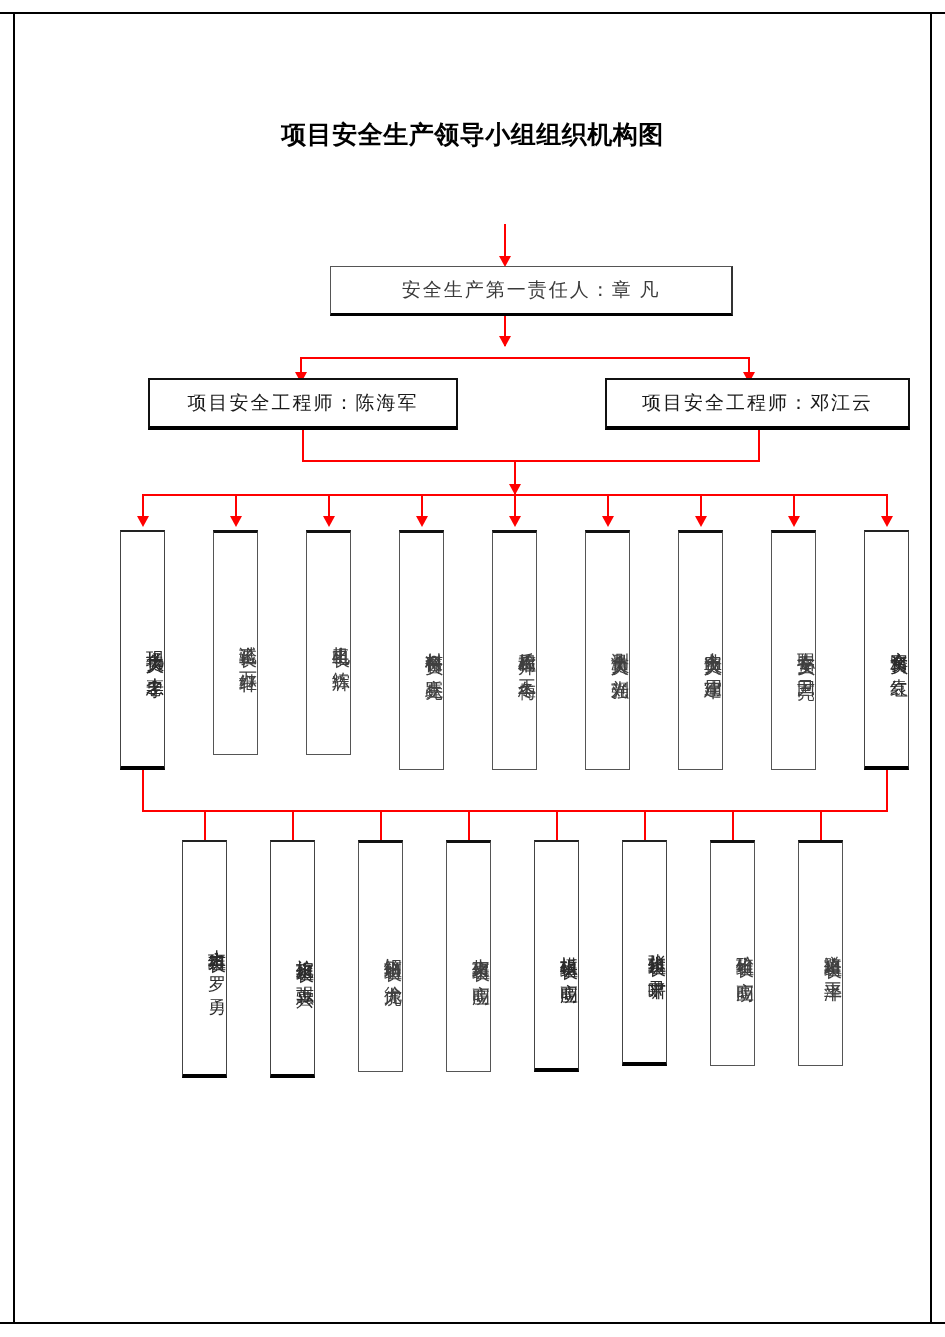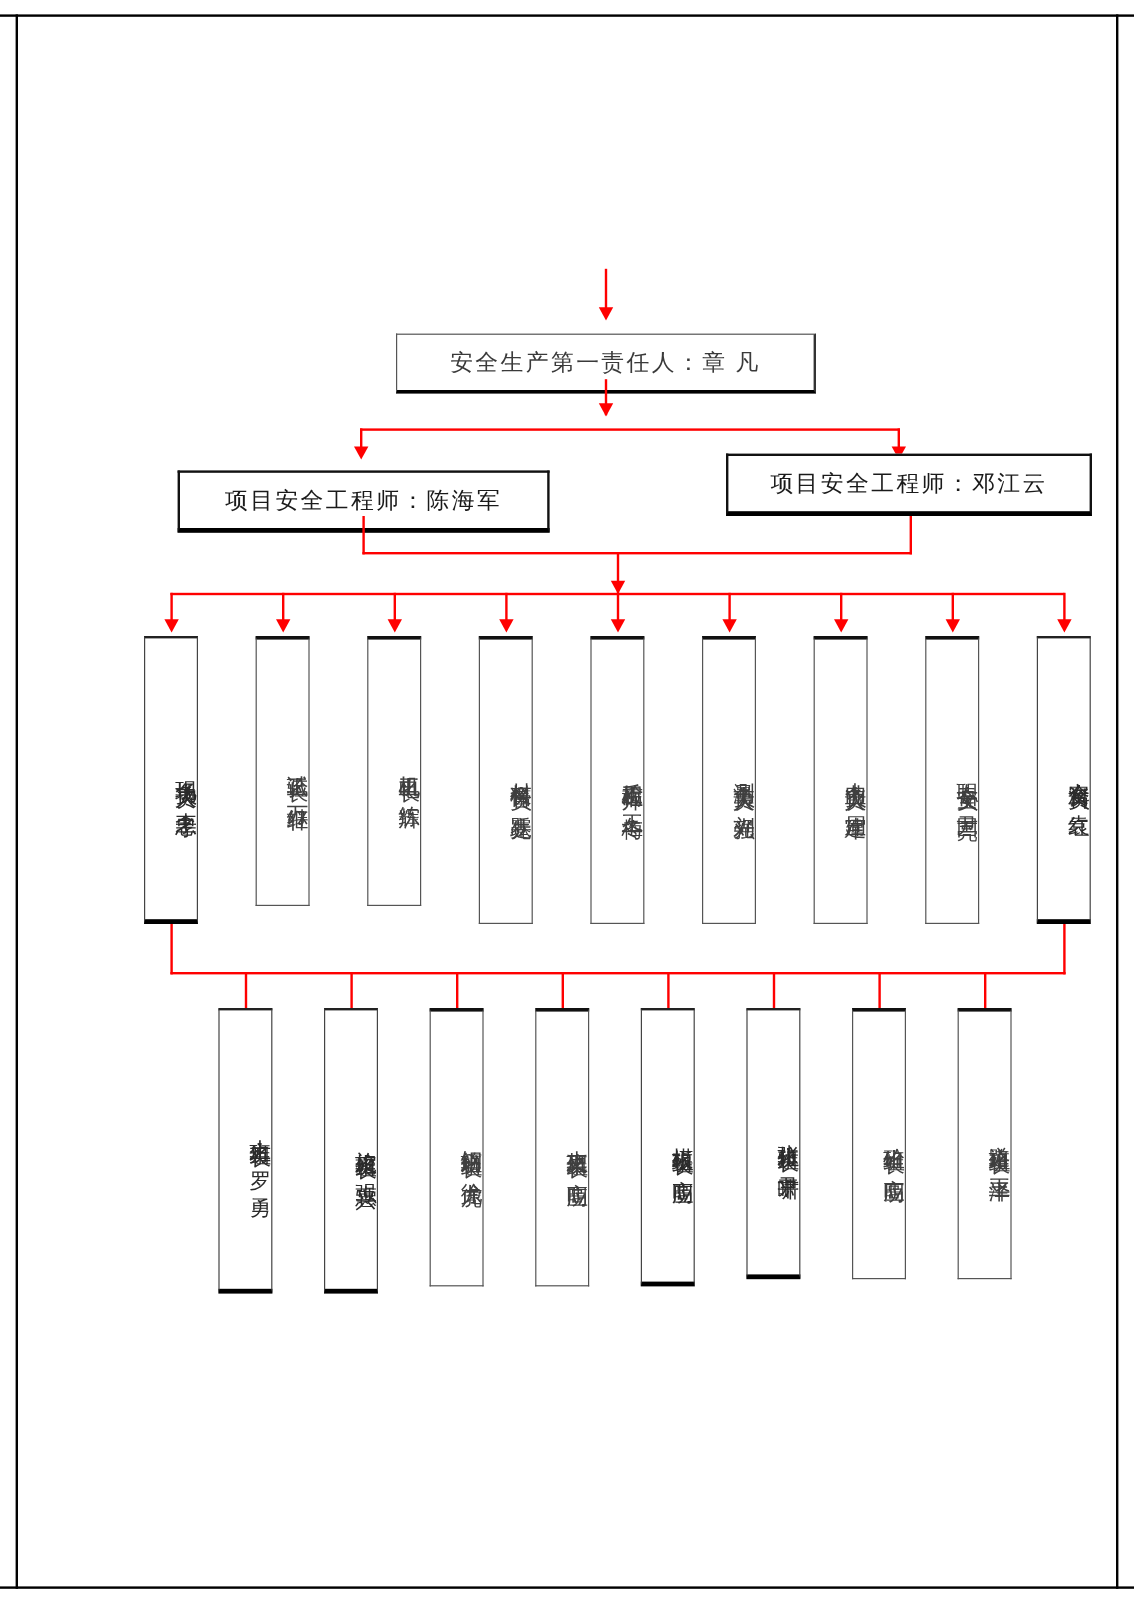--- a/index.html
+++ b/index.html
@@ -114,36 +114,37 @@
 </head>
 <body>
 
 <div id="page">
 
   <div class="frame-line frame-top"></div>
   <div class="frame-line frame-bottom"></div>
   <div class="frame-line frame-left"></div>
   <div class="frame-line frame-right"></div>
 
+  <div class="chart-title">项目安全生产领导小组组织机构图</div>
 
 
   <div class="conn conn-v" style="left:504px; top:224px; height:38px;"></div>
   <div class="arrow-down" style="left:499px; top:256px;"></div>
 
-  <div class="box box-h" style="left:330px; top:266px; width:350px; height:50px;margin-top:12px;">安全生产第一责任人：章 凡</div>
+  <div class="box box-h" style="left:330px; top:266px; width:403px; height:50px;">安全生产第一责任人：章 凡</div>
 
   <div class="conn conn-v" style="left:504px; top:316px; height:30px;"></div>
   <div class="arrow-down" style="left:499px; top:336px;"></div>
   <div class="conn conn-h" style="left:300px; top:357px; width:450px;"></div>
   <div class="conn conn-v" style="left:300px; top:357px; height:22px;"></div>
   <div class="arrow-down" style="left:295px; top:372px;"></div>
   <div class="conn conn-v" style="left:748px; top:357px; height:22px;"></div>
   <div class="arrow-down" style="left:743px; top:372px;"></div>
 
-  <div class="box box-h heavy" style="left:148px; top:392px; width:310px; height:52px;">项目安全工程师：陈海军</div>
+  <div class="box box-h heavy" style="left:148px; top:378px; width:310px; height:52px;">项目安全工程师：陈海军</div>
   <div class="box box-h heavy" style="left:605px; top:378px; width:305px; height:52px;">项目安全工程师：邓江云</div>
 
   <div class="conn conn-v" style="left:302px; top:430px; height:32px;"></div>
   <div class="conn conn-v" style="left:758px; top:430px; height:32px;"></div>
   <div class="conn conn-h" style="left:302px; top:460px; width:458px;"></div>
   <div class="conn conn-v" style="left:514px; top:460px; height:34px;"></div>
   <div class="arrow-down" style="left:509px; top:484px;"></div>
 
   <div class="conn conn-h" style="left:142px; top:494px; width:745px;"></div>
 

